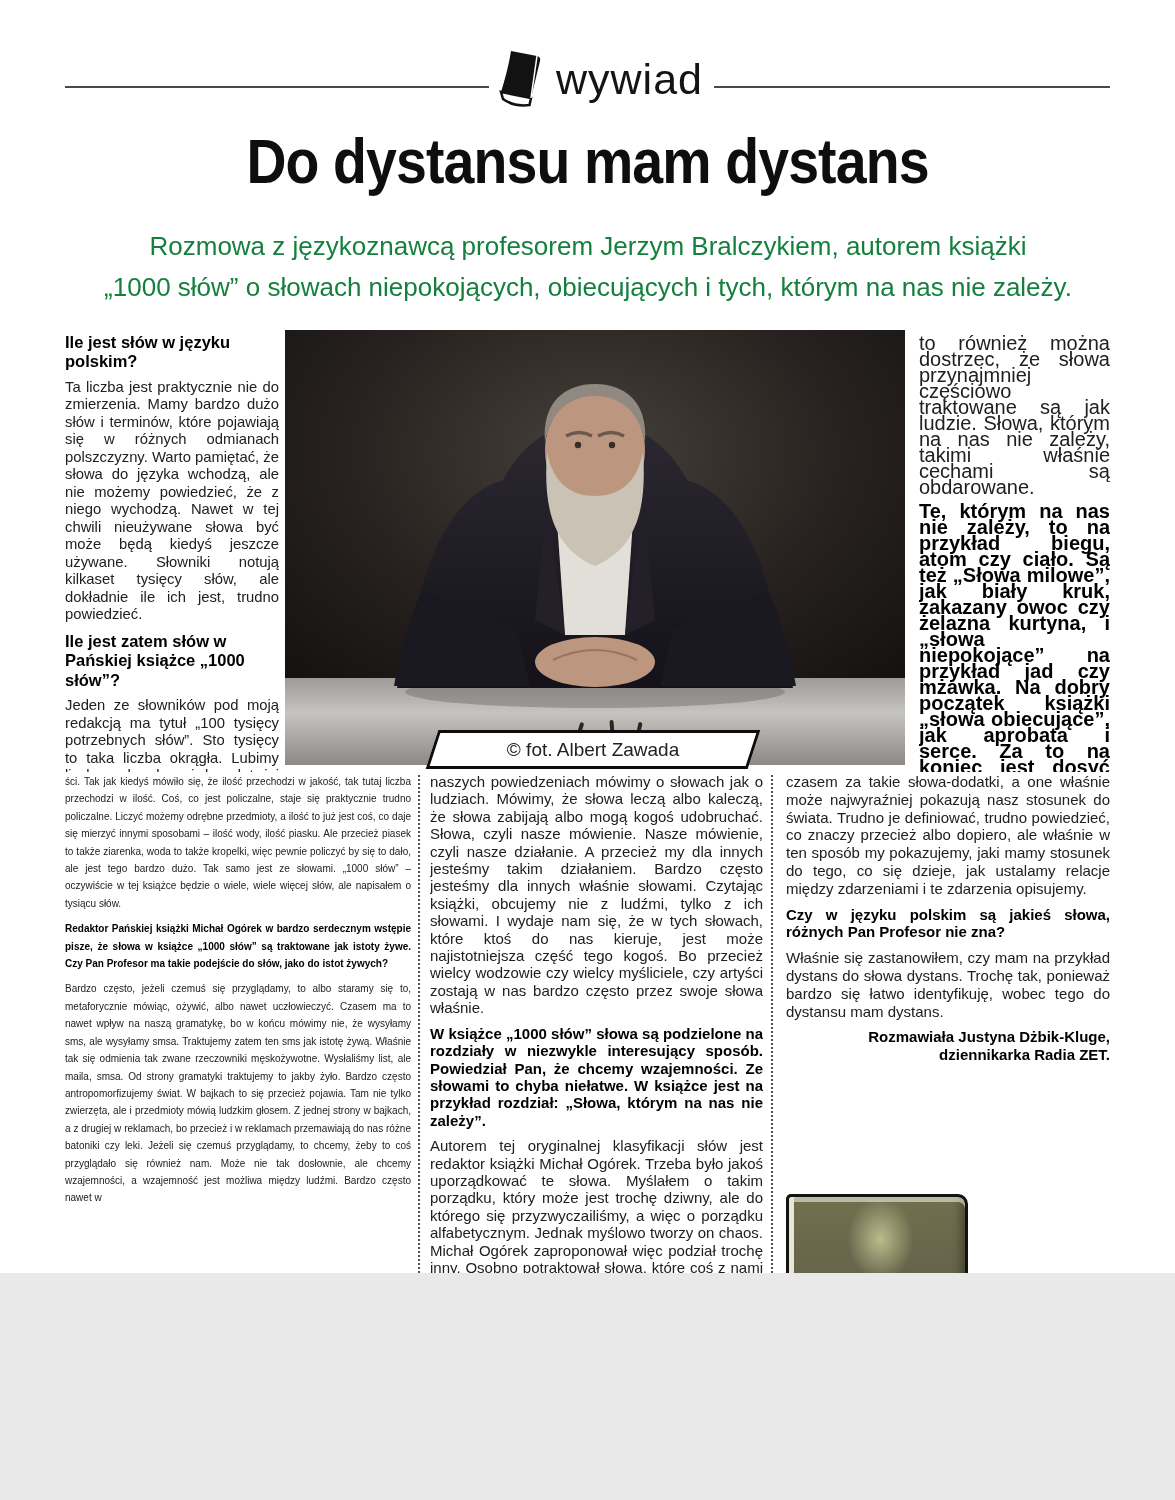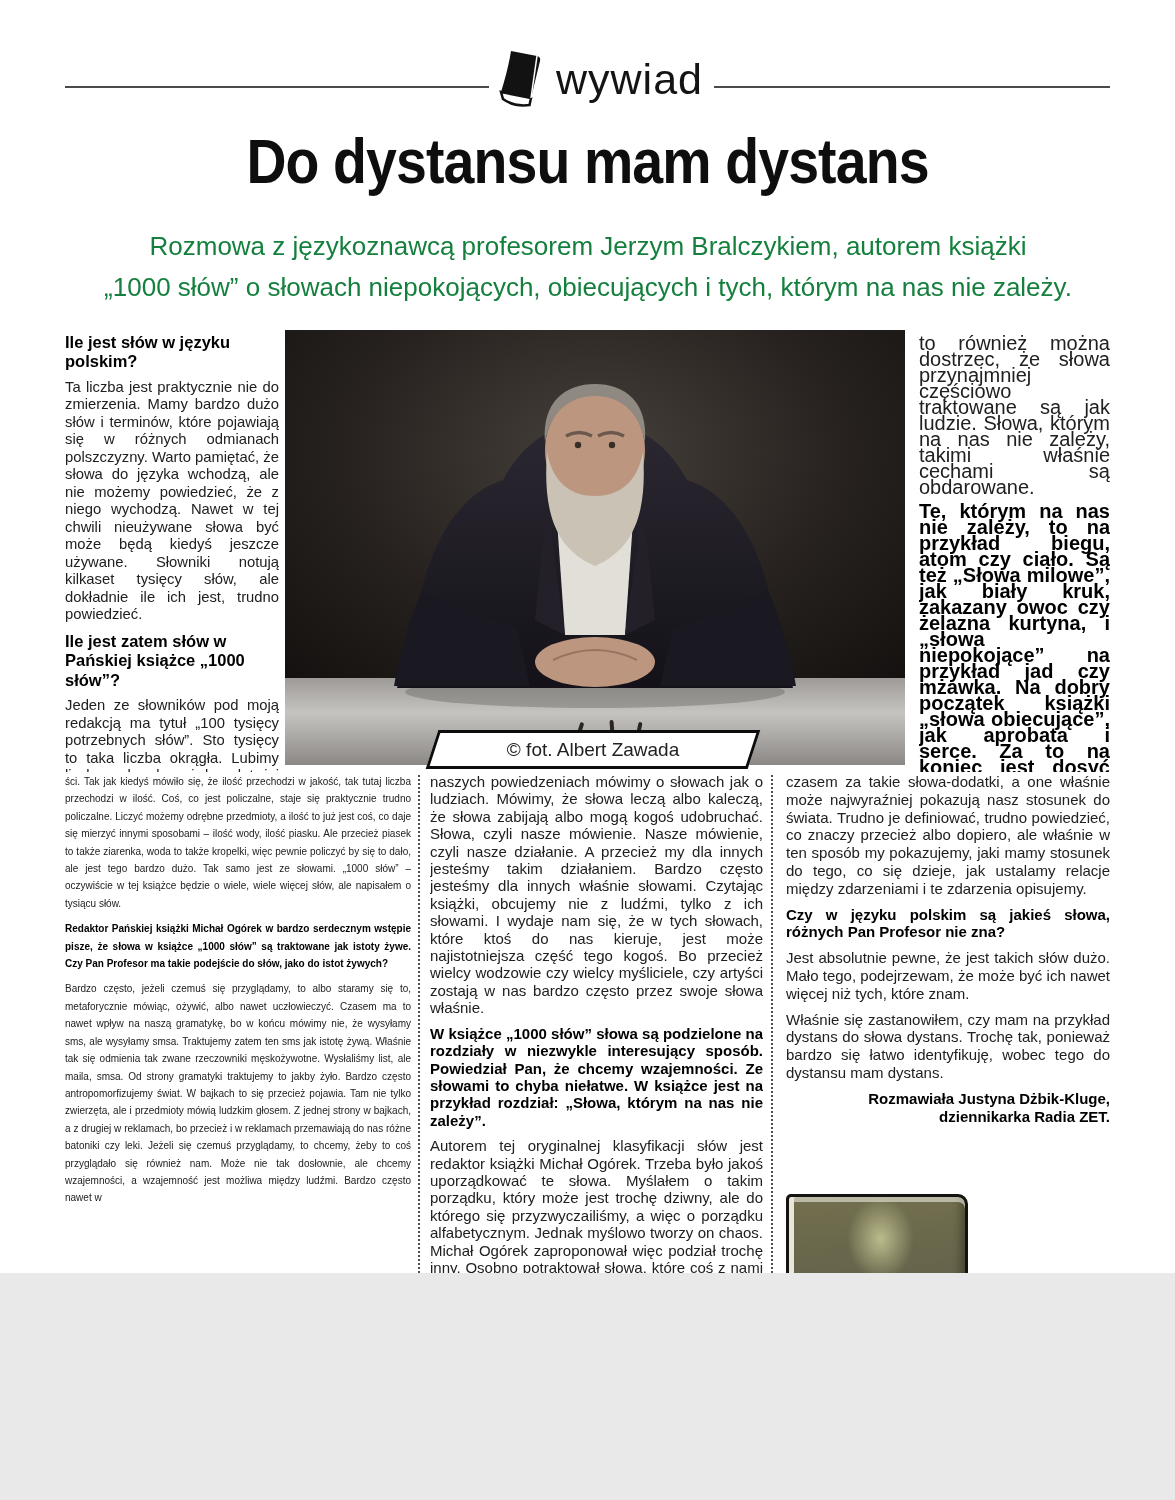--- a/index.html
+++ b/index.html
@@ -188,21 +188,20 @@
 
   <div class="col" id="col-right-top">
     <p>to również można dostrzec, że słowa przynajmniej częściowo traktowane są jak ludzie. Słowa, którym na nas nie zależy, takimi właśnie cechami są obdarowane.</p>
     <p class="q">Te, którym na nas nie zależy, to na przykład biegu, atom czy ciało. Są też „Słowa milowe”, jak biały kruk, zakazany owoc czy żelazna kurtyna, i „słowa niepokojące” na przykład jad czy mżawka. Na dobry początek książki „słowa obiecujące”, jak aprobata i serce. Za to na koniec jest dosyć zaskakujący rozdział „Jeszcze nie słowa”.</p>
     <p>Tu się najbardziej spierałem z redaktorem Ogórkiem, ponieważ w moim przekonaniu to są słowa jak najbardziej! I to są słowa, których my nie doceniamy, my uważamy je</p>
   </div>
 
   <div class="col" id="col-right-bottom">
     <p>czasem za takie słowa-dodatki, a one właśnie może najwyraźniej pokazują nasz stosunek do świata. Trudno je definiować, trudno powiedzieć, co znaczy przecież albo dopiero, ale właśnie w ten sposób my pokazujemy, jaki mamy stosunek do tego, co się dzieje, jak ustalamy relacje między zdarzeniami i te zdarzenia opisujemy.</p>
     <p class="q">Czy w języku polskim są jakieś słowa, różnych Pan Profesor nie zna?</p>
-    <p>Jest absolutnie pewne, że jest takich słów dużo. Mało tego, podejrzewam, że może być ich nawet więcej niż tych, które znam.</p>
     <p>Właśnie się zastanowiłem, czy mam na przykład dystans do słowa dystans. Trochę tak, ponieważ bardzo się łatwo identyfikuję, wobec tego do dystansu mam dystans.</p>
     <p class="byline">Rozmawiała Justyna Dżbik-Kluge, dziennikarka Radia ZET.</p>
   </div>
 
   <div class="vdots" id="divider-1"></div>
   <div class="vdots" id="divider-2"></div>
 
   <div class="abs" id="book">
     <div id="book-number">1000</div>
   </div>

